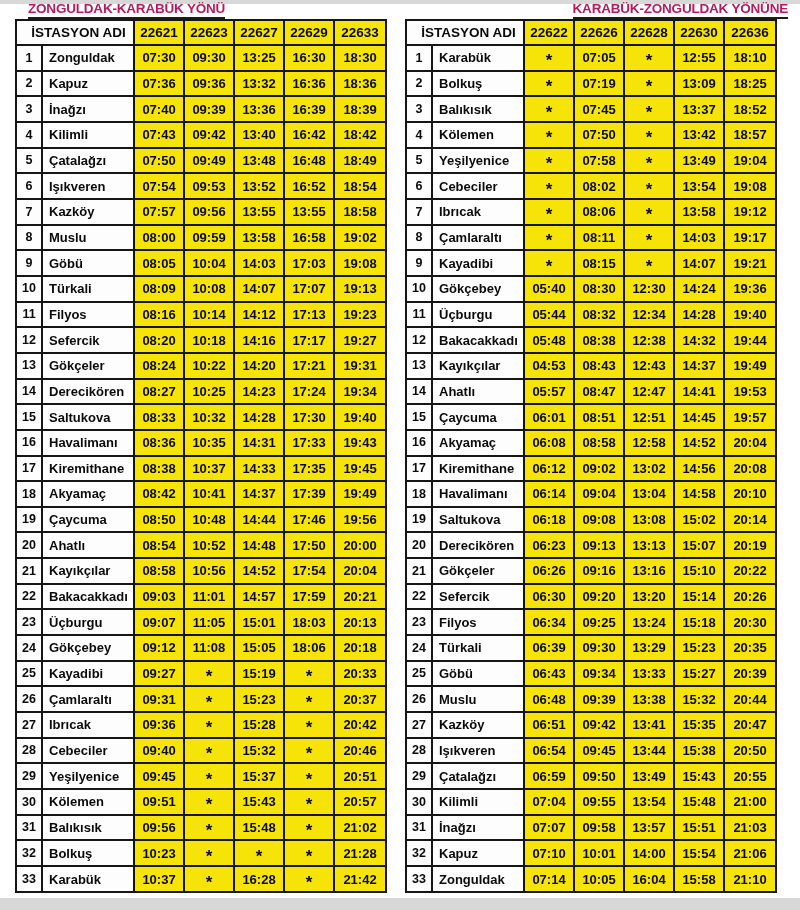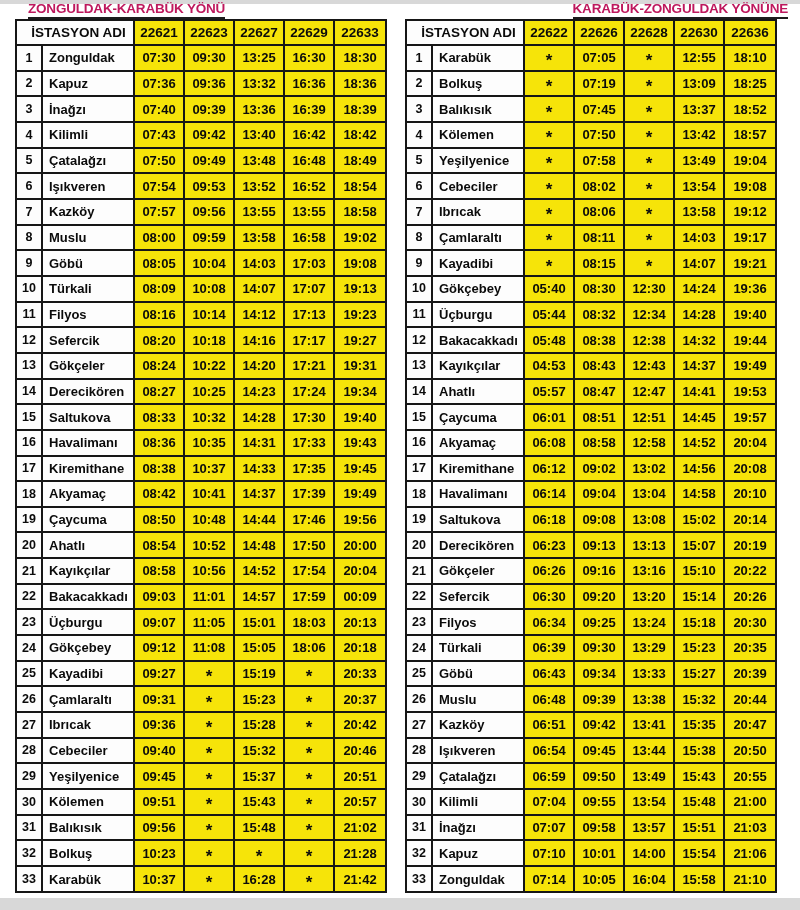--- a/index.html
+++ b/index.html
@@ -275,21 +275,21 @@
           <td class="time"><span>17:54</span></td>
           <td class="time"><span>20:04</span></td>
         </tr>
         <tr>
           <td class="no">22</td>
           <td class="name">Bakacakkadı</td>
           <td class="time"><span>09:03</span></td>
           <td class="time"><span>11:01</span></td>
           <td class="time"><span>14:57</span></td>
           <td class="time"><span>17:59</span></td>
-          <td class="time"><span>00:09</span></td>
+          <td class="time"><span>20:21</span></td>
         </tr>
         <tr>
           <td class="no">23</td>
           <td class="name">Üçburgu</td>
           <td class="time"><span>09:07</span></td>
           <td class="time"><span>11:05</span></td>
           <td class="time"><span>15:01</span></td>
           <td class="time"><span>18:03</span></td>
           <td class="time"><span>20:13</span></td>
         </tr>

